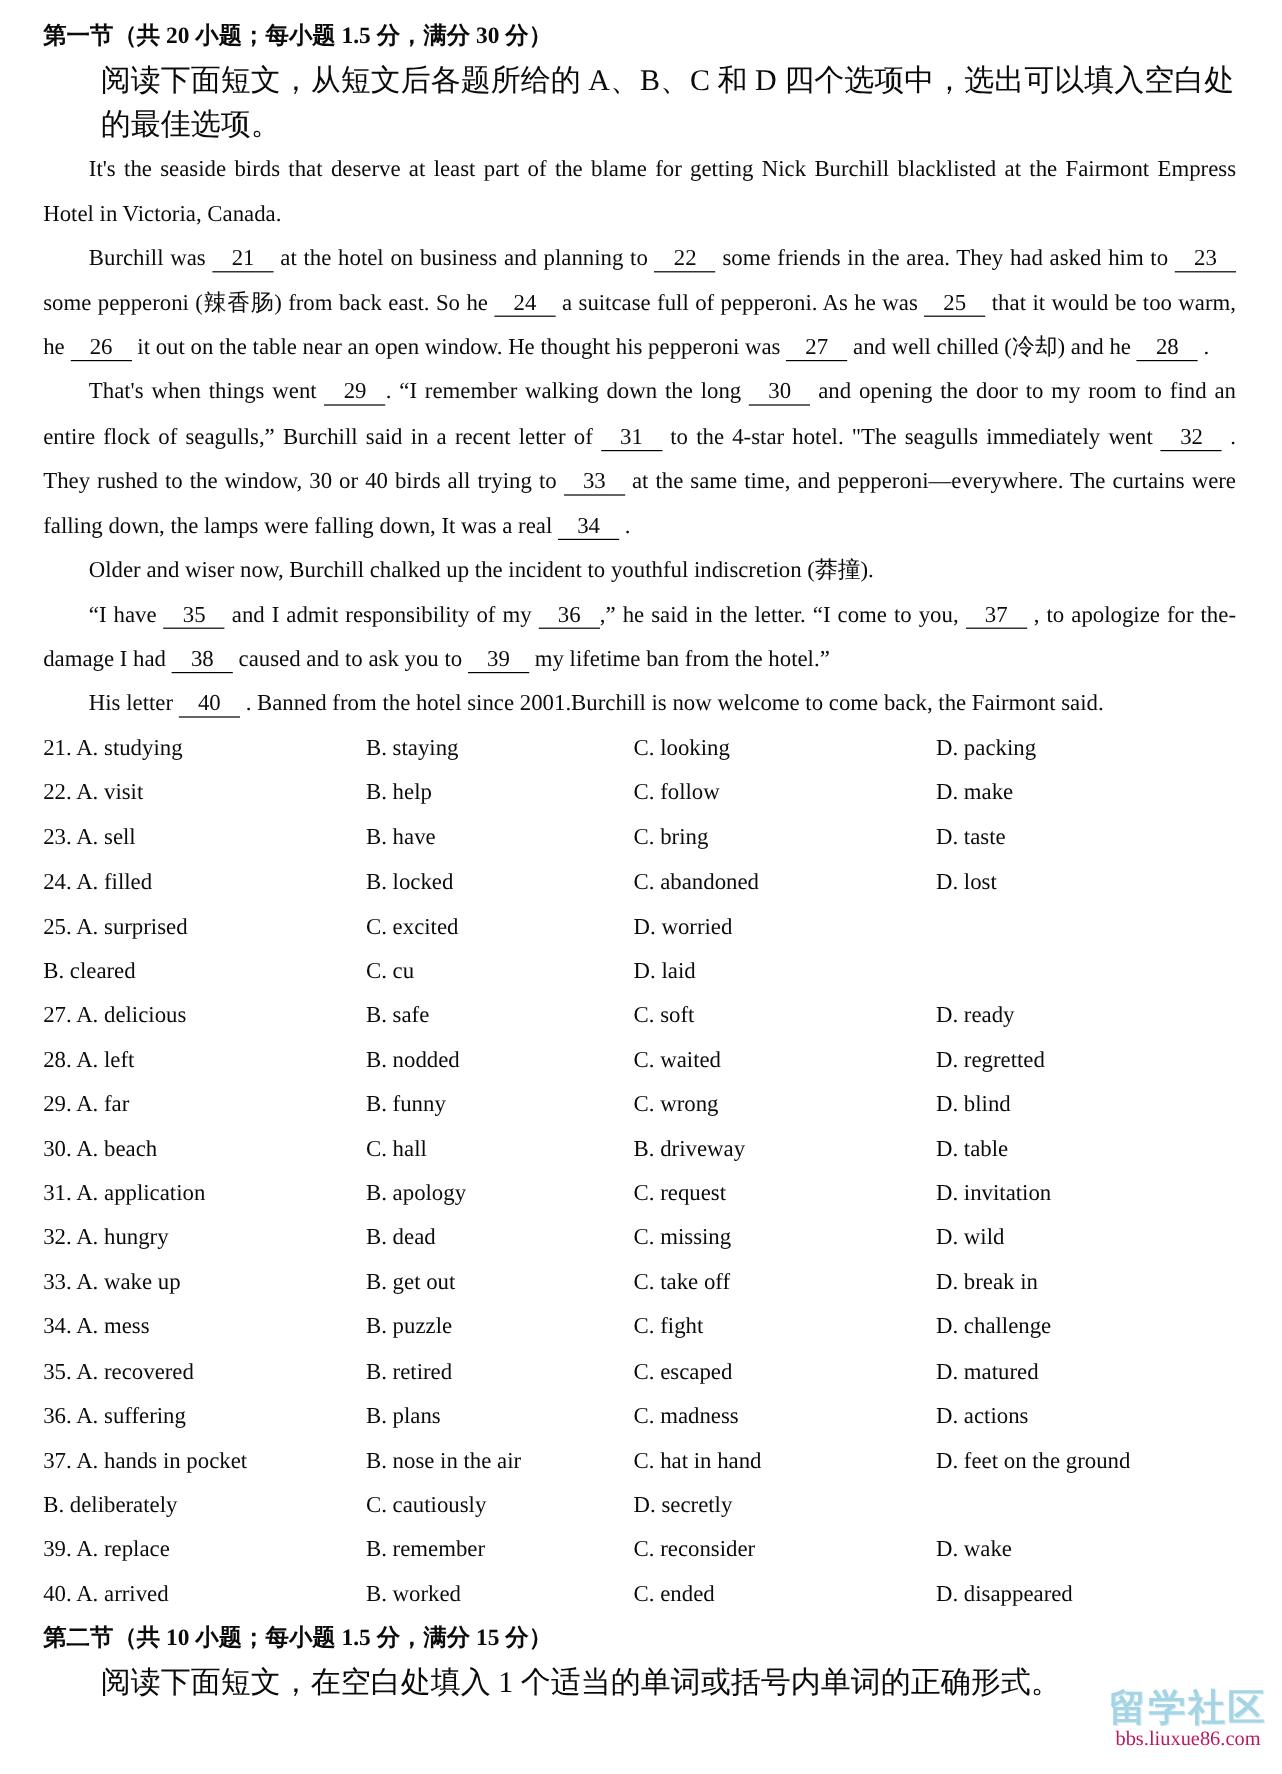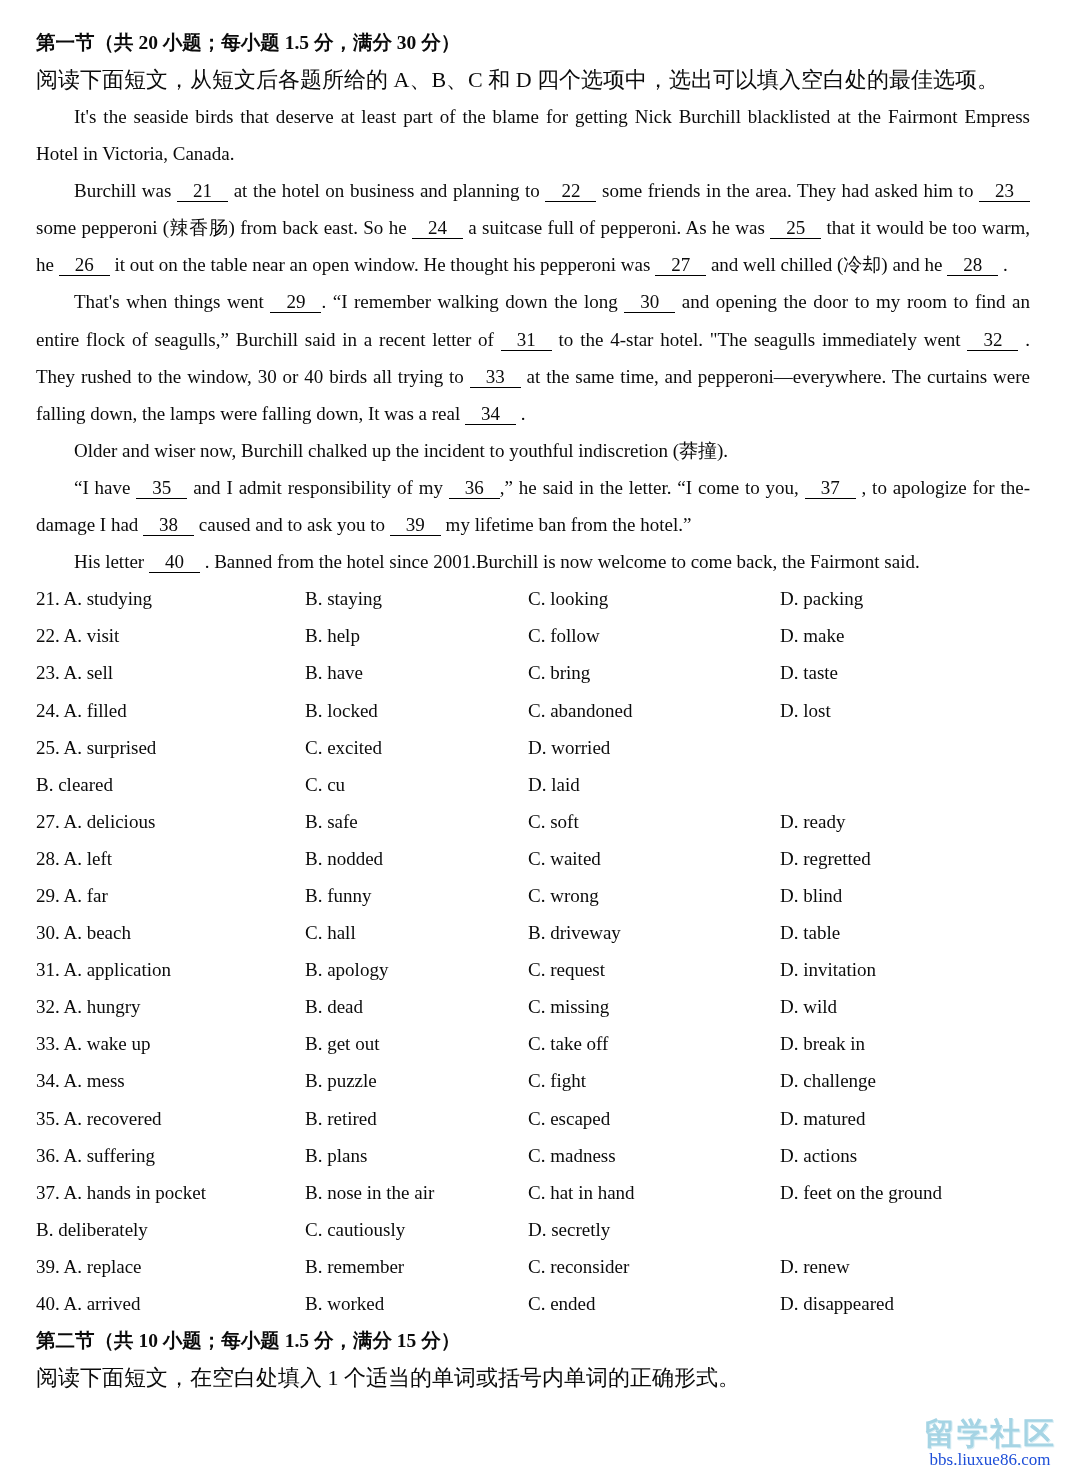--- a/index.html
+++ b/index.html
@@ -6,29 +6,30 @@
   html, body { background: #ffffff; }
   body {
     width: 1068px;
     height: 1478px;
     position: relative;
     overflow: hidden;
     font-family: "Liberation Serif", "DejaVu Serif", serif;
     font-size: 19px;
     color: #0b0b0b;
   }
-  .page { padding: 24px 38px 0 36px; position: relative; }
+  .page { padding: 12px 38px 0 36px; position: relative; }
   .section-title {
     font-size: 19.5px;
     font-weight: bold;
     line-height: 37px;
   }
   .instructions {
-    font-size: 22px;
+    font-size: 25px;
     line-height: 37px;
+    margin-left: 48px;
   }
   .passage { }
   .para {
     text-align: justify;
     text-indent: 38px;
     line-height: 37.1px;
   }
   .blank {
     display: inline-block;
     text-indent: 0;
@@ -40,36 +41,36 @@
   .questions { }
   .q-row {
     display: grid;
     grid-template-columns: 269px 223px 252px auto;
     line-height: 37.1px;
   }
   .q-cell { white-space: nowrap; overflow: visible; }
   .watermark {
     position: absolute;
     right: 12px;
-    bottom: 8px;
+    bottom: 19px;
     text-align: center;
     line-height: 1.1;
     user-select: none;
     margin-left: 16px;
   }
   .wm-line1 {
     font-size: 31px;
     font-weight: bold;
     color: #a5d4e4;
     letter-spacing: 2px;
     text-shadow: 1px 1px 0 #d8edf4;
   }
   .wm-line2 {
     font-size: 17px;
-    color: #1d4ed8;
+    color: #be185d;
   }
 </style>
 </head>
 <body>
 
 <div class="page">
 
   <div class="section-title">第一节（共 20 小题；每小题 1.5 分，满分 30 分）</div>
 
   <div class="instructions">阅读下面短文，从短文后各题所给的 A、B、C 和 D 四个选项中，选出可以填入空白处的最佳选项。</div>
@@ -186,21 +187,21 @@
       </div>
       <div class="q-row">
         <span class="q-cell">B. deliberately</span>
         <span class="q-cell">C. cautiously</span>
         <span class="q-cell">D. secretly</span>
       </div>
       <div class="q-row">
         <span class="q-cell">39. A. replace</span>
         <span class="q-cell">B. remember</span>
         <span class="q-cell">C. reconsider</span>
-        <span class="q-cell">D. renew</span>
+        <span class="q-cell">D. wake</span>
       </div>
       <div class="q-row">
         <span class="q-cell">40. A. arrived</span>
         <span class="q-cell">B. worked</span>
         <span class="q-cell">C. ended</span>
         <span class="q-cell">D. disappeared</span>
       </div>
     </div>
 
   <div class="section-title">第二节（共 10 小题；每小题 1.5 分，满分 15 分）</div>

